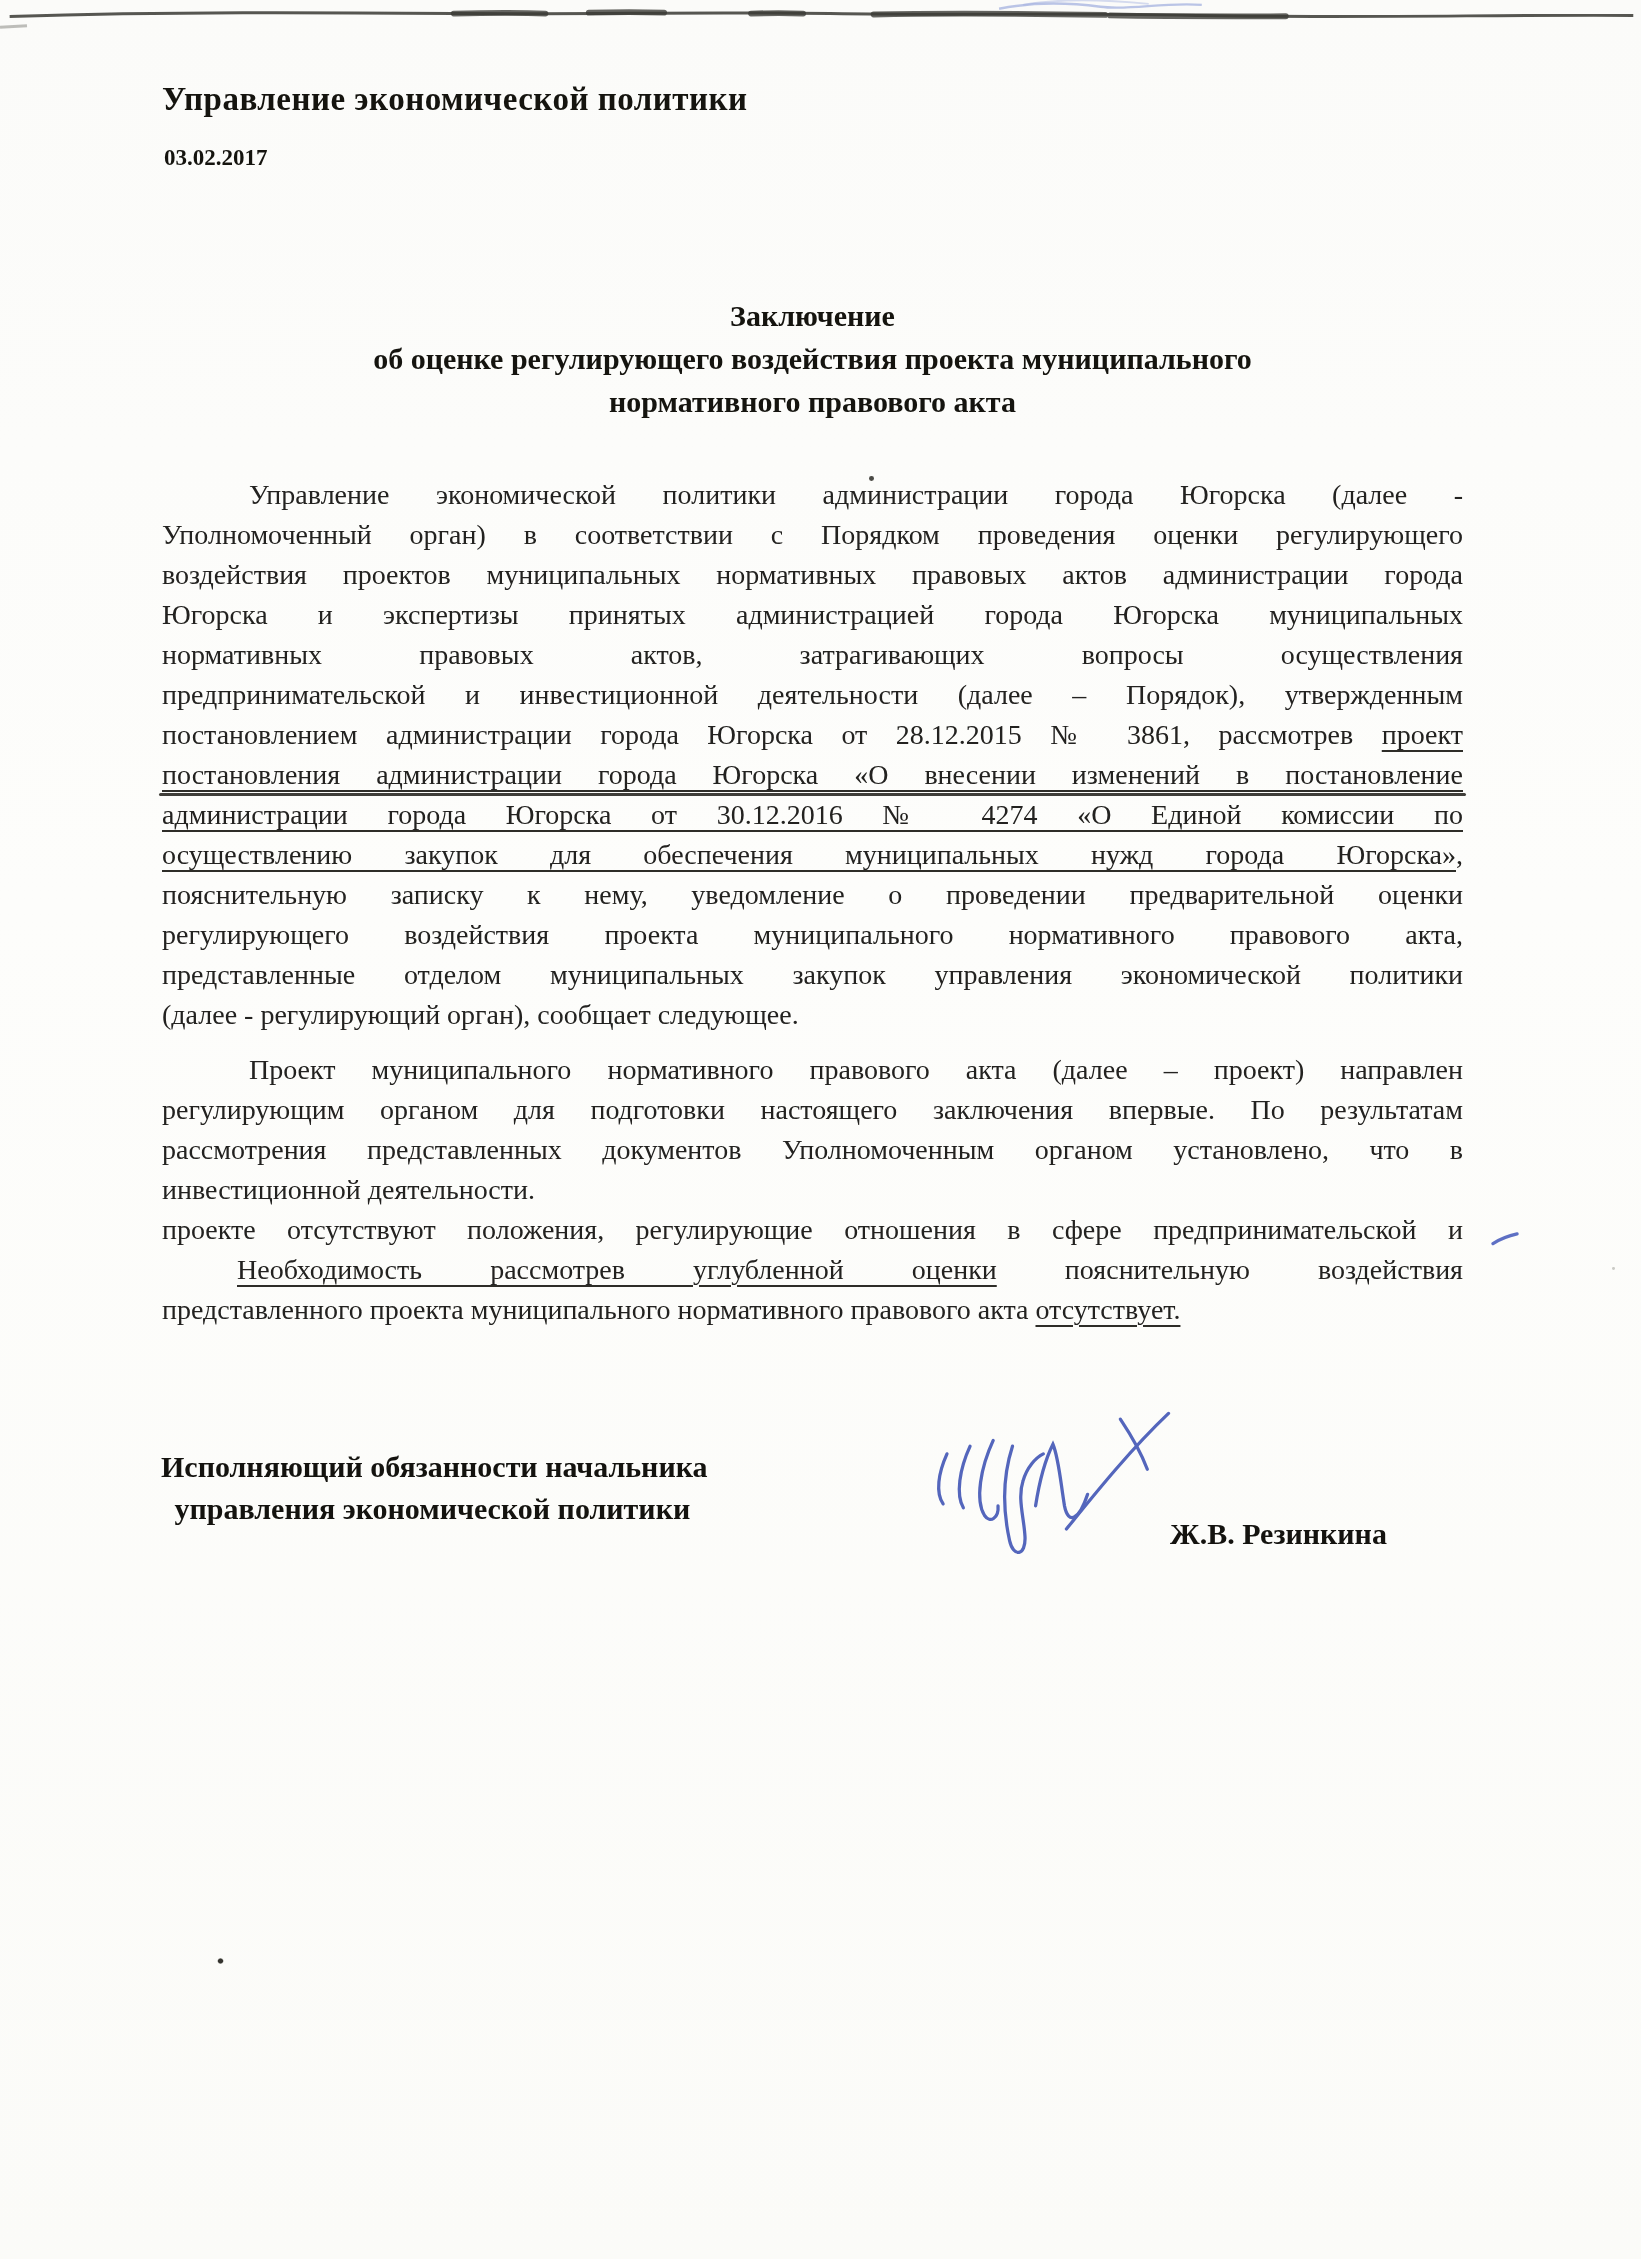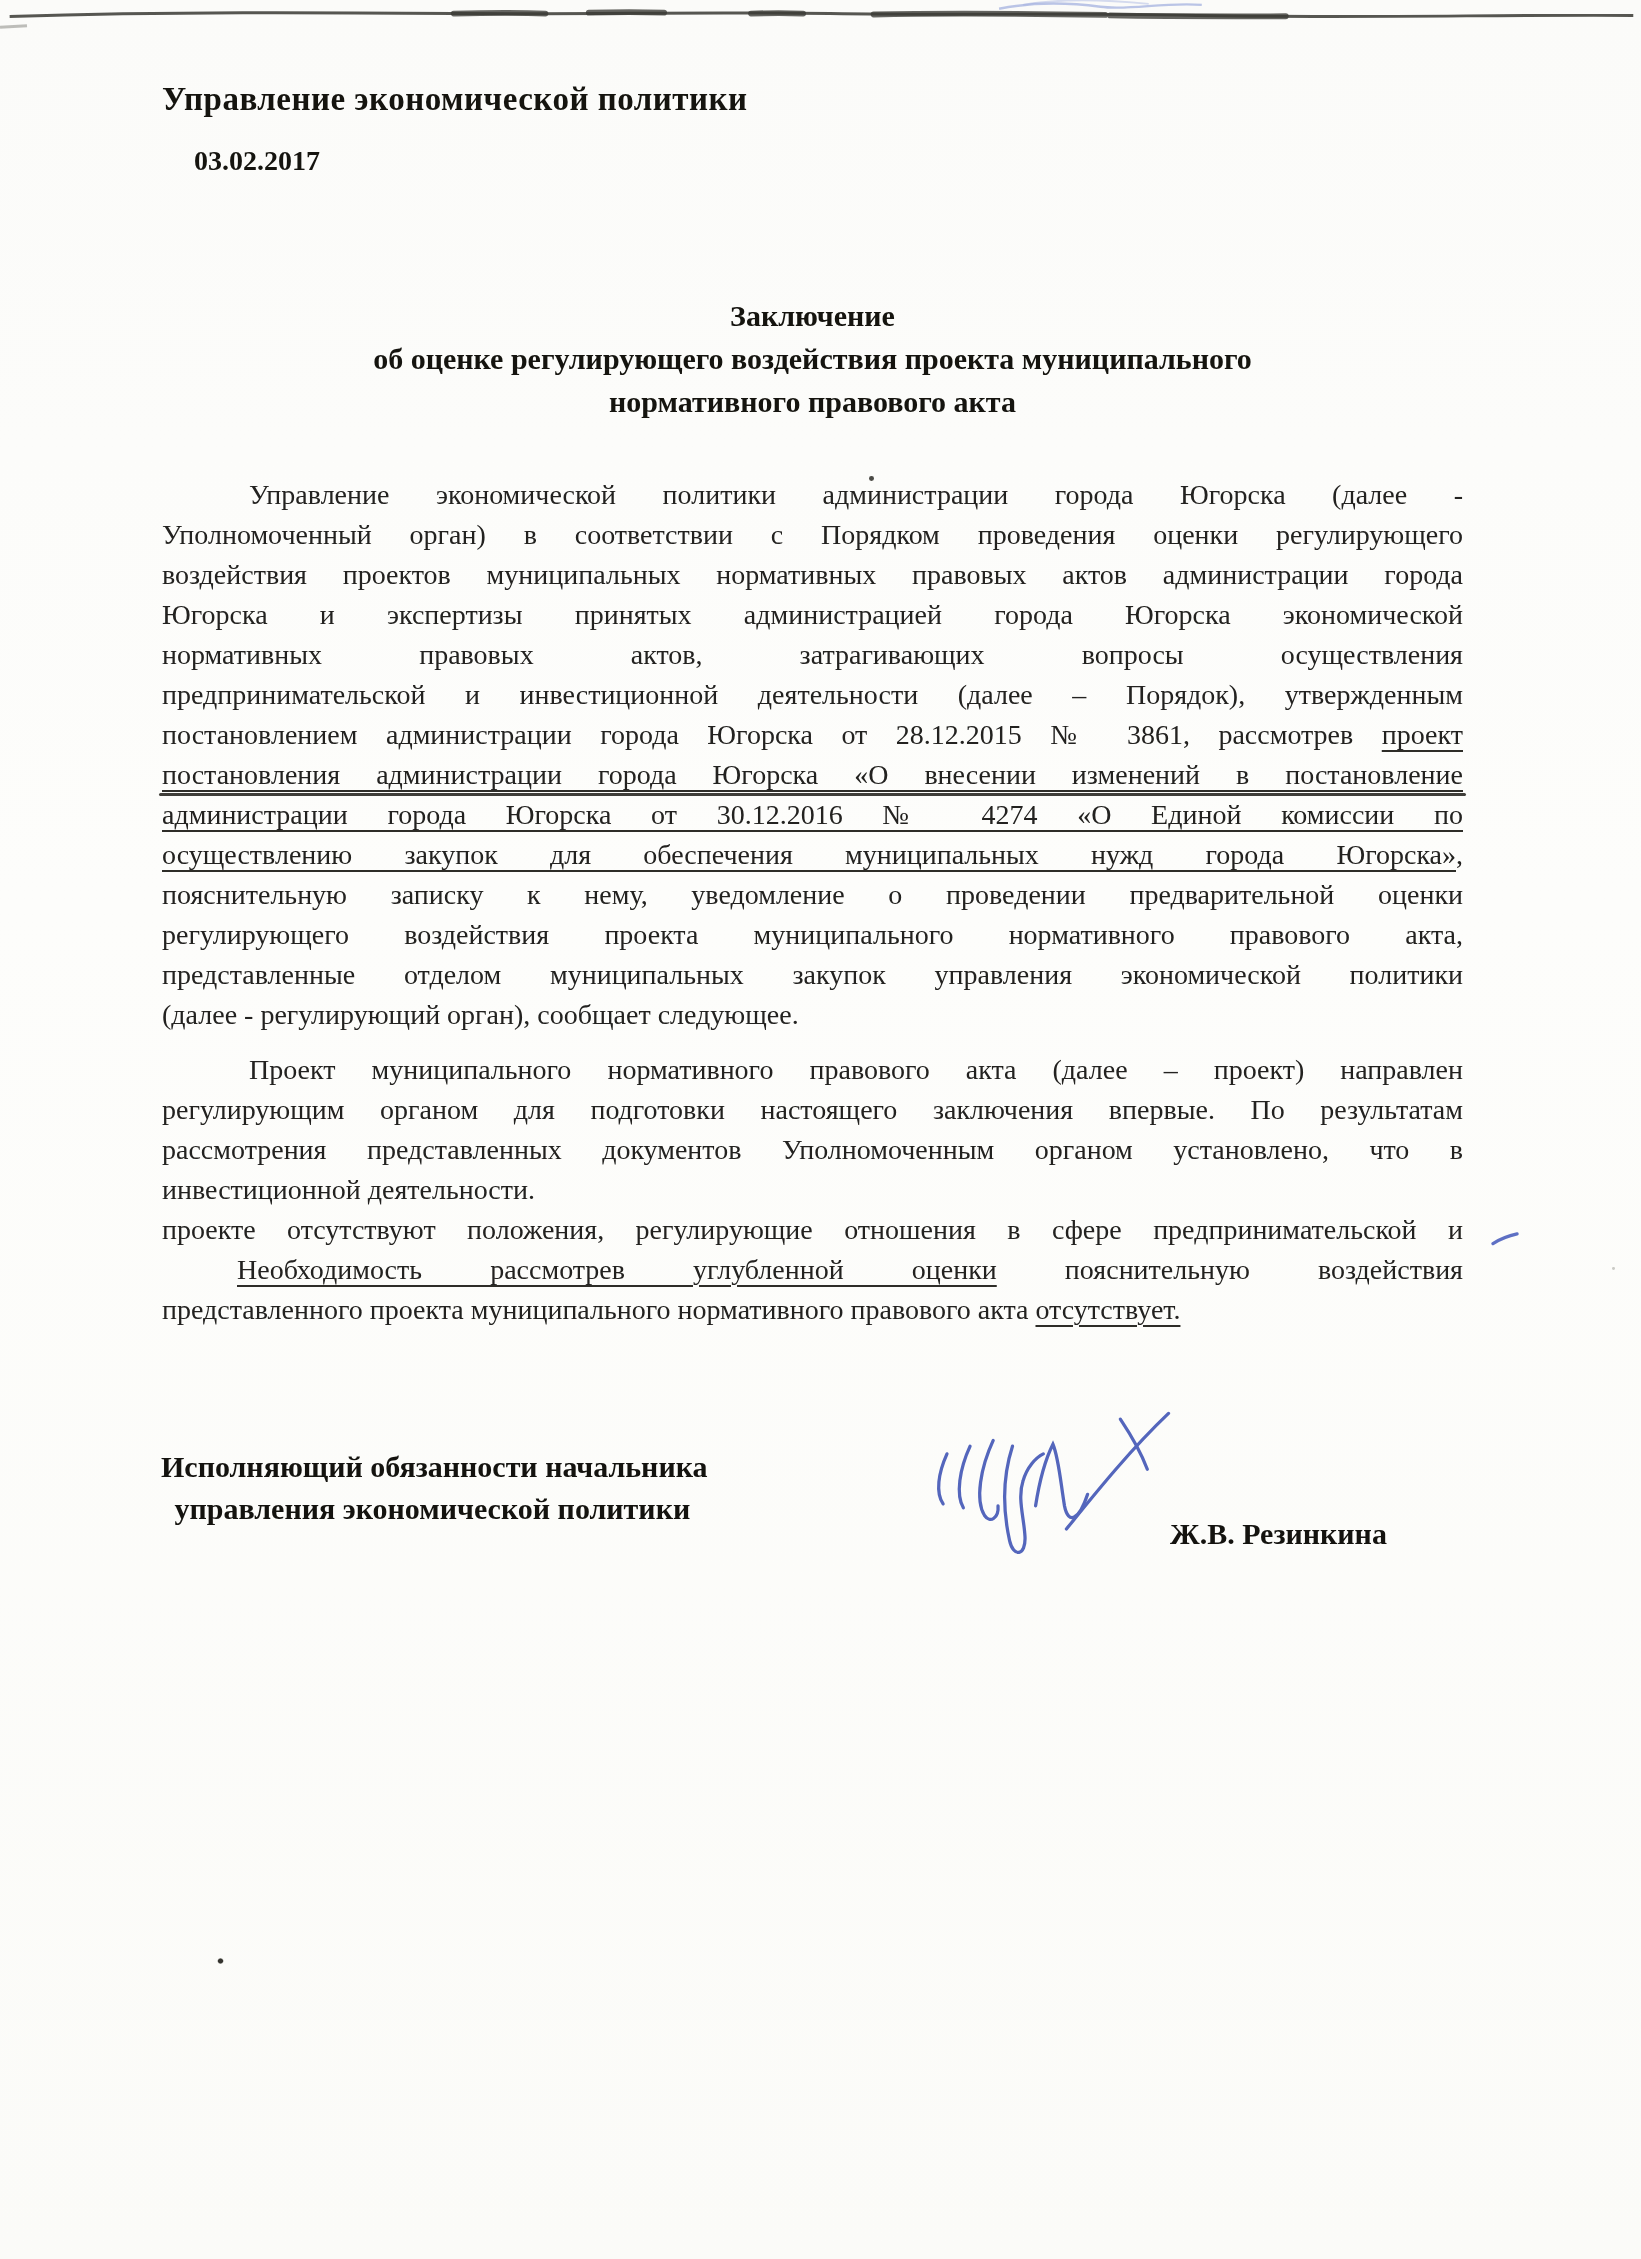--- a/index.html
+++ b/index.html
@@ -5,21 +5,21 @@
   html,body{margin:0;padding:0;background:#e9e9e6;}
   .page{
     position:relative;width:1641px;height:2259px;margin:0 auto;
     background:linear-gradient(180deg,#fbfbf9 0%,#fdfdfb 40%,#fbfbf8 100%);
     overflow:hidden;
     font-family:"Liberation Serif","DejaVu Serif",serif;
     color:#201f1d;
   }
   
   .dept{position:absolute;left:162px;top:81px;font-weight:bold;font-size:33px;letter-spacing:0.5px;color:#15140f;}
-  .docdate{position:absolute;left:164px;top:145px;font-weight:bold;font-size:28px;color:#15140f;margin-left:30px;}
+  .docdate{position:absolute;left:164px;top:145px;font-weight:bold;font-size:23px;color:#15140f;}
   
   .title{position:absolute;left:162px;top:294px;width:1301px;text-align:center;
          font-weight:bold;font-size:30px;line-height:43px;color:#15140f;}
   
   .bodytext{position:absolute;left:162px;top:475px;width:1301px;font-size:28px;line-height:40px;color:#232220;}
   .line{text-align:justify;text-align-last:justify;}
   .line.last{text-align-last:left;}
   .u{text-decoration:underline;text-decoration-thickness:2.3px;text-underline-offset:5.8px;text-decoration-color:#2e2d28;}
   .thick{position:relative;}
   .thick::after{content:"";position:absolute;left:-2.9px;right:-2.9px;bottom:-1px;height:3.3px;background:#24231e;opacity:.88;border-radius:1.9px;}
@@ -57,21 +57,21 @@
     <div>Заключение</div>
     <div>об оценке регулирующего воздействия проекта муниципального</div>
     <div>нормативного правового акта</div>
   </div>
 
   <div class="bodytext">
       <div>
         <div class="line" style="text-indent: 87px;"><span>Управление экономической политики администрации города Югорска (далее -</span></div>
         <div class="line"><span>Уполномоченный орган) в соответствии с Порядком проведения оценки регулирующего</span></div>
         <div class="line"><span>воздействия проектов муниципальных нормативных правовых актов администрации города</span></div>
-        <div class="line"><span>Югорска и экспертизы принятых администрацией города Югорска экономической</span></div>
+        <div class="line"><span>Югорска и экспертизы принятых администрацией города Югорска муниципальных</span></div>
         <div class="line"><span>нормативных правовых актов, затрагивающих вопросы осуществления</span></div>
         <div class="line"><span>предпринимательской и инвестиционной деятельности (далее – Порядок), утвержденным</span></div>
         <div class="line"><span>постановлением администрации города Югорска от 28.12.2015 № 3861, рассмотрев </span><span class="u">проект</span></div>
         <div class="line thick"><span class="u">постановления администрации города Югорска «О внесении изменений в постановление</span></div>
         <div class="line"><span class="u">администрации города Югорска от 30.12.2016 № 4274 «О Единой комиссии по</span></div>
         <div class="line"><span class="u">осуществлению закупок для обеспечения муниципальных нужд города Югорска»</span><span>,</span></div>
         <div class="line"><span>пояснительную записку к нему, уведомление о проведении предварительной оценки</span></div>
         <div class="line"><span>регулирующего воздействия проекта муниципального нормативного правового акта,</span></div>
         <div class="line"><span>представленные отделом муниципальных закупок управления экономической политики</span></div>
         <div class="line last"><span>(далее - регулирующий орган), сообщает следующее.</span></div>

